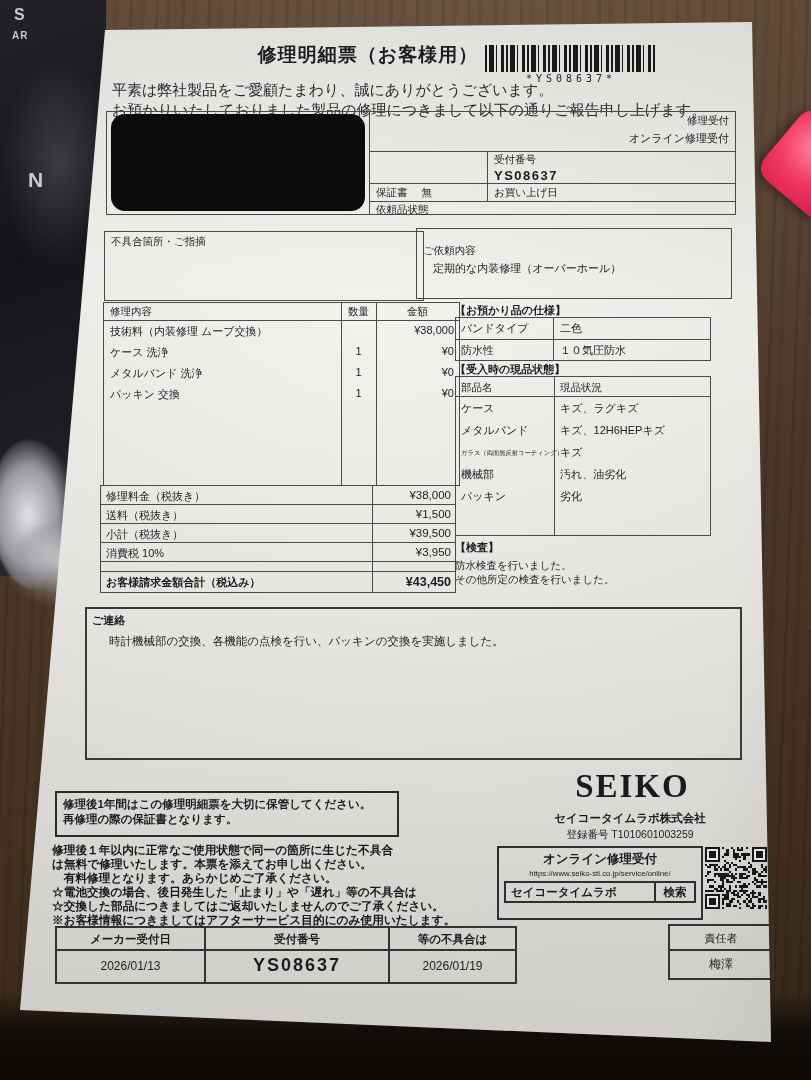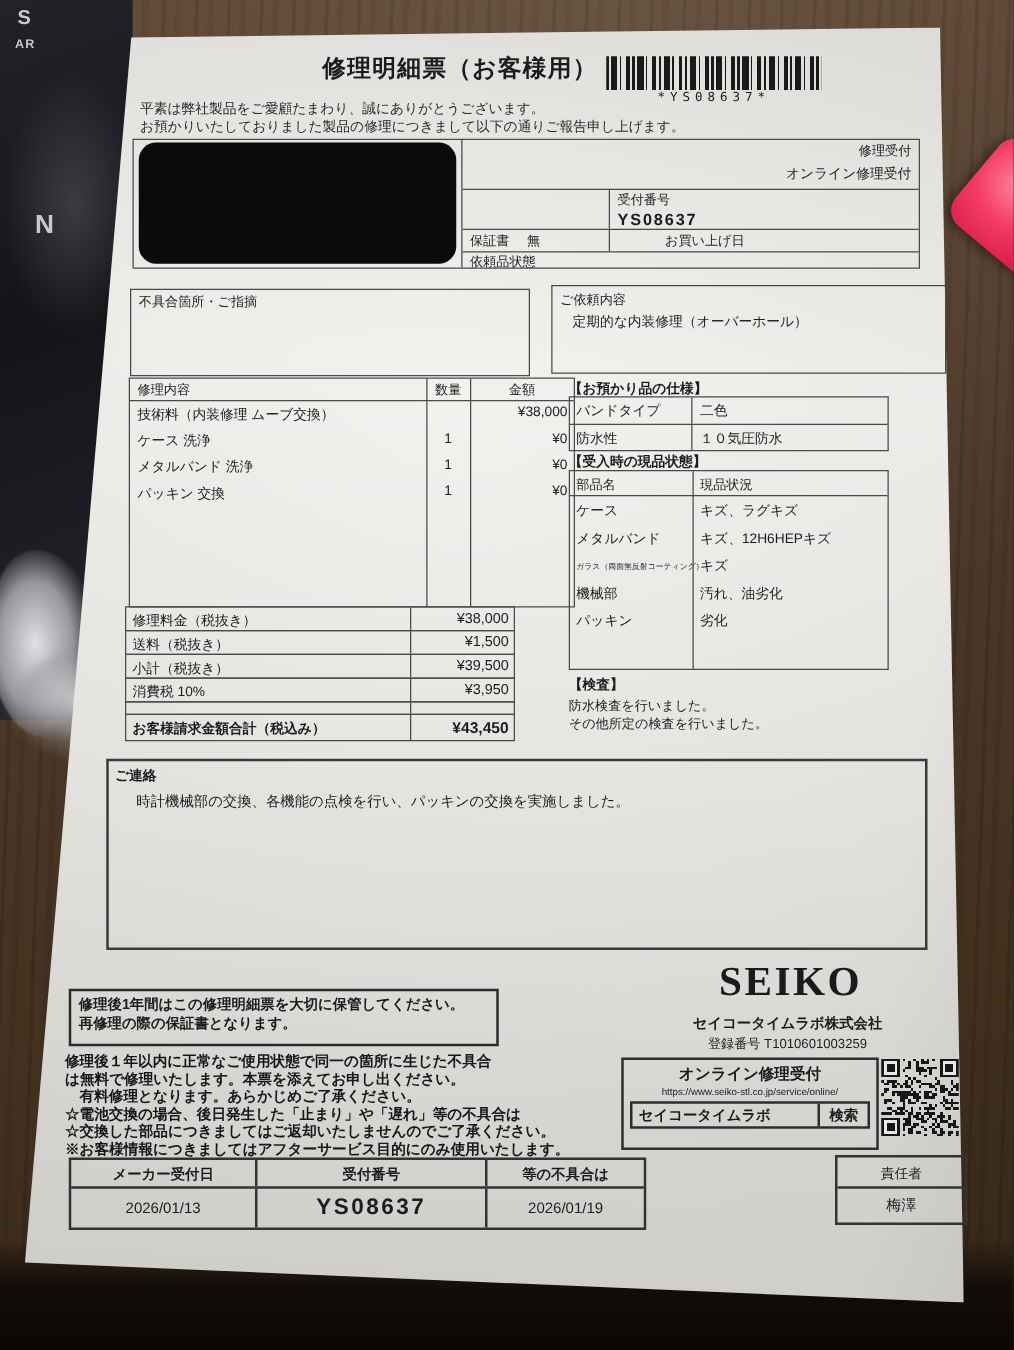--- a/index.html
+++ b/index.html
@@ -59,59 +59,59 @@
   .barcode-wrap { left:483px; top:45px; width:176px; text-align:center; }
   .barcode {
     width:172px; height:27px; margin:0 auto;
     background: repeating-linear-gradient(90deg,
       #191919 0 2px, transparent 2px 4px,
       #191919 4px 9px, transparent 9px 11px,
       #191919 11px 12px, transparent 12px 16px,
       #191919 16px 19px, transparent 19px 21px);
   }
   .barcode-text { font-family:"DejaVu Sans Mono", monospace; font-size:10px; letter-spacing:4px; margin-top:1px; }
-  .greeting { left:112px; top:80px; font-size:11px; line-height:1.32; color:#2a2a2c; }
+  .greeting { left:112px; top:80px; font-size:15px; line-height:1.32; color:#2a2a2c; }
 
   
   .reception { left:106px; top:111px; width:630px; height:104px; border:1px solid #4a4a4a; }
   .rc-col { position:absolute; left:262px; top:0; right:0; bottom:0; border-left:1px solid #4a4a4a; font-size:10.5px; }
   .rc-r1 { height:40px; border-bottom:1px solid #4a4a4a; padding:2px 6px;text-align:right; }
   .rc-r1 .ind { font-size:11px; margin:3px 0 0 12px; }
   .rc-r2 { height:32px; border-bottom:1px solid #4a4a4a; display:flex; }
   .rc-r2-left { width:118px; border-right:1px solid #4a4a4a; }
   .rc-r2-right { flex:1; padding:1px 6px; }
   .rc-bigval { font-size:13px; font-weight:700; letter-spacing:1.5px; margin-top:1px; }
-  .rc-r3 { height:18px; border-bottom:1px solid #4a4a4a; display:flex;gap:38px; }
+  .rc-r3 { height:18px; border-bottom:1px solid #4a4a4a; display:flex; }
   .rc-r3-left { width:118px; border-right:1px solid #4a4a4a; padding:2px 6px; }
   .rc-r3-left .sp { margin-left:14px; }
   .rc-r3-right { flex:1; padding:2px 6px; }
   .rc-r4 { height:13px; padding:1px 6px; }
   .accessories { left:106px; top:215px; width:600px; height:18px; border:1px solid #4a4a4a; font-size:10.5px; padding:2px 6px; }
   .accessories .sp { margin-left:16px; }
   .redaction { left:111px; top:114px; width:254px; height:97px; background:#0b0b0c; border-radius:14px; }
 
   
   .defect-box { left:104px; top:231px; width:320px; height:70px; border:1px solid #4a4a4a; font-size:10.5px; padding:3px 6px; }
-  .request-box { left:441px; top:228px; width:316px; height:71px; border:1px solid #4a4a4a; font-size:10.5px; padding:4px 6px; }
+  .request-box { left:416px; top:228px; width:316px; height:71px; border:1px solid #4a4a4a; font-size:10.5px; padding:15px 6px; }
   .request-box .val { font-size:11px; margin:3px 0 0 10px; }
 
   
   .repair-table { left:103px; top:302px; width:357px; height:184px; border:1px solid #4a4a4a; font-size:11px; }
   .rt-vline { position:absolute; top:0; bottom:0; width:1px; background:#4a4a4a; }
   .rt-head { display:flex; height:18px; border-bottom:1px solid #4a4a4a; font-size:10.5px; }
   .rt-c1 { width:237px; padding:2px 0 0 6px; }
   .rt-c2 { width:35px; text-align:center; padding-top:2px; }
   .rt-c3 { flex:1; text-align:center; padding-top:2px; }
   .rt-row { display:flex; height:21px; }
   .rt-row .rt-c1 { padding-top:3px; }
   .rt-row .rt-c2 { padding-top:3px; }
   .rt-row .amt { flex:1; text-align:right; padding:3px 5px 0 0; }
 
   
-  .totals { left:100px; top:486px; width:312px; font-size:11px; }
+  .totals { left:100px; top:486px; width:356px; font-size:11px; }
   .tot-row { display:flex; border:1px solid #4a4a4a; margin-top:-1px; height:20px; }
   .tot-row .lbl { flex:1; padding:3px 0 0 5px; }
   .tot-row .amt { width:83px; border-left:1px solid #4a4a4a; text-align:right; padding:3px 4px 0 0; font-size:11.5px; }
   .tot-row.spacer { height:11px; }
   .tot-row.grand { height:22px; font-weight:700; }
   .tot-row.grand .amt { font-size:12.5px; }
 
   
   .sec-title { font-size:11px; font-weight:700; }
   .spec-title { left:455px; top:303px; }

